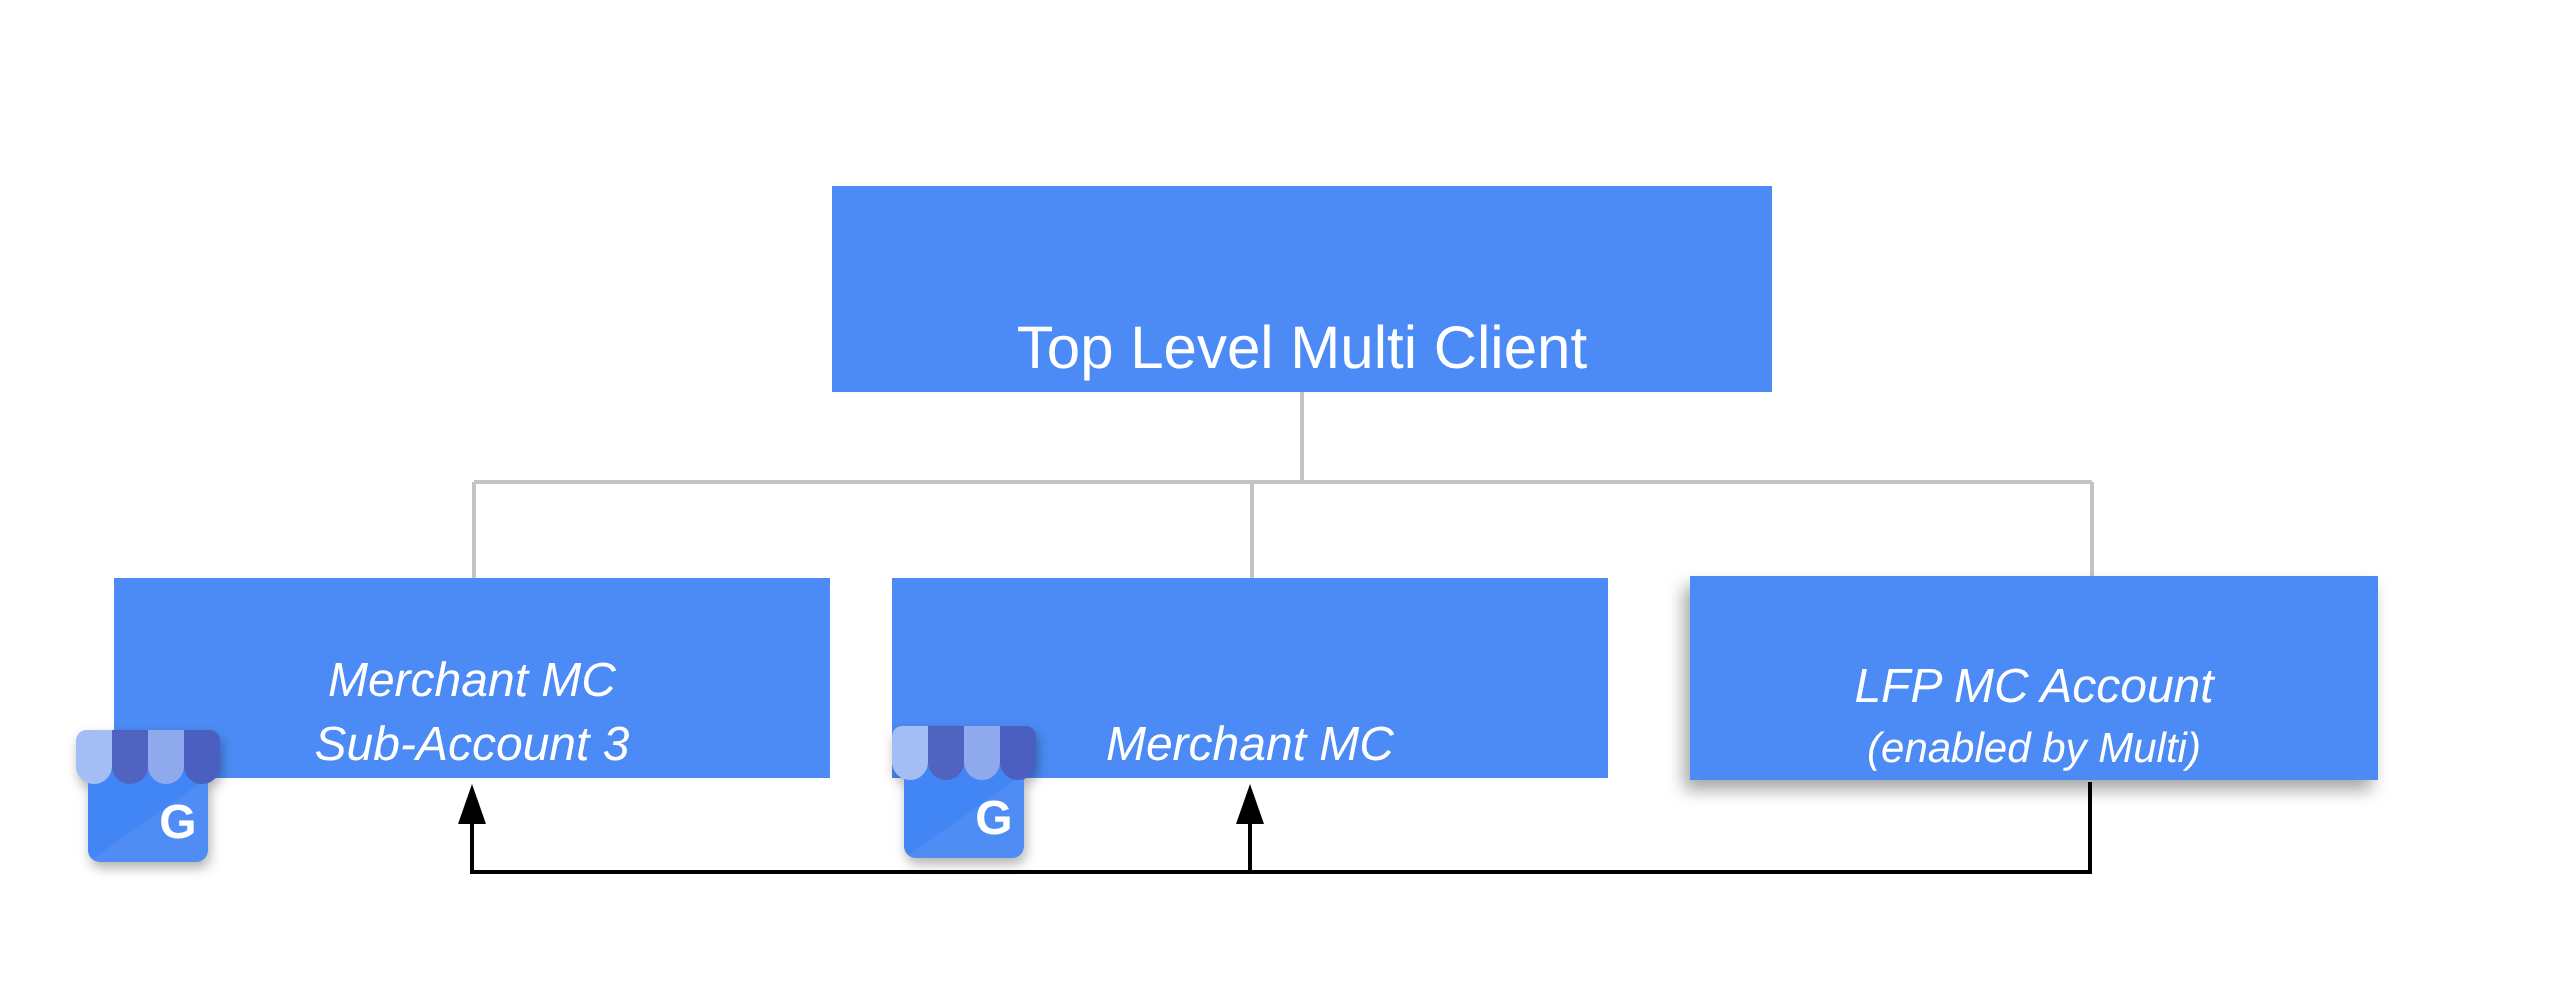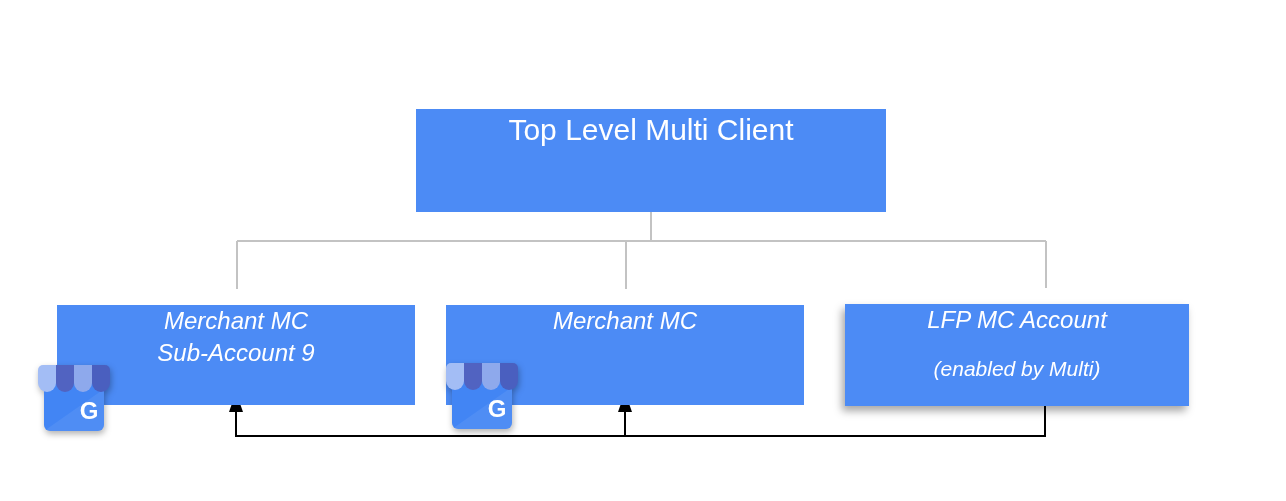--- a/index.html
+++ b/index.html
@@ -22,44 +22,42 @@
     width: 1286px;
     height: 501px;
   }
   .node {
     position: absolute;
     background: #4C8BF5;
     color: #ffffff;
     display: flex;
     flex-direction: column;
     align-items: center;
-    justify-content: flex-start;
+    justify-content: flex-end;
     text-align: center;
-    margin-top: 16px;
   }
   .node .line { display: block; }
   .node-root {
     left: 416px;
     top: 93px;
     width: 470px;
     height: 103px;
     font-size: 30px;
     line-height: 42px;
   }
   .node-child {
     font-size: 24px;
     line-height: 32px;
     font-style: italic;
   }
   .node-sub1 { left: 57px;  top: 289px; width: 358px; height: 100px; }
   .node-sub2 { left: 446px; top: 289px; width: 358px; height: 100px; }
   .node-lfp  {
     left: 845px; top: 288px; width: 344px; height: 102px;
     box-shadow: -3px 5px 8px rgba(0,0,0,0.35);
-    gap: 18px;
   }
   .node-lfp .line-small { font-size: 21px; line-height: 30px; }
   .gmb-icon {
     position: absolute;
     filter: drop-shadow(1px 3px 3px rgba(0,0,0,0.30));
   }
   .gmb-icon-1 { left: 36px;  top: 363px; }
   .gmb-icon-2 { left: 444px; top: 361px; }
   .gmb-letter {
     font-family: "Liberation Sans", sans-serif;
@@ -91,21 +89,21 @@
       <polygon points="625,392 618,412 632,412"></polygon>
     </g>
   </svg>
 
   <div class="node node-root">
     <span class="line">Top Level Multi Client</span>
   </div>
 
   <div class="node node-child node-sub1">
     <span class="line">Merchant MC</span>
-    <span class="line">Sub-Account 9</span>
+    <span class="line">Sub-Account 3</span>
   </div>
 
   <div class="node node-child node-sub2">
     <span class="line">Merchant MC</span>
   </div>
 
   <div class="node node-child node-lfp">
     <span class="line">LFP MC Account</span>
     <span class="line line-small">(enabled by Multi)</span>
   </div>

